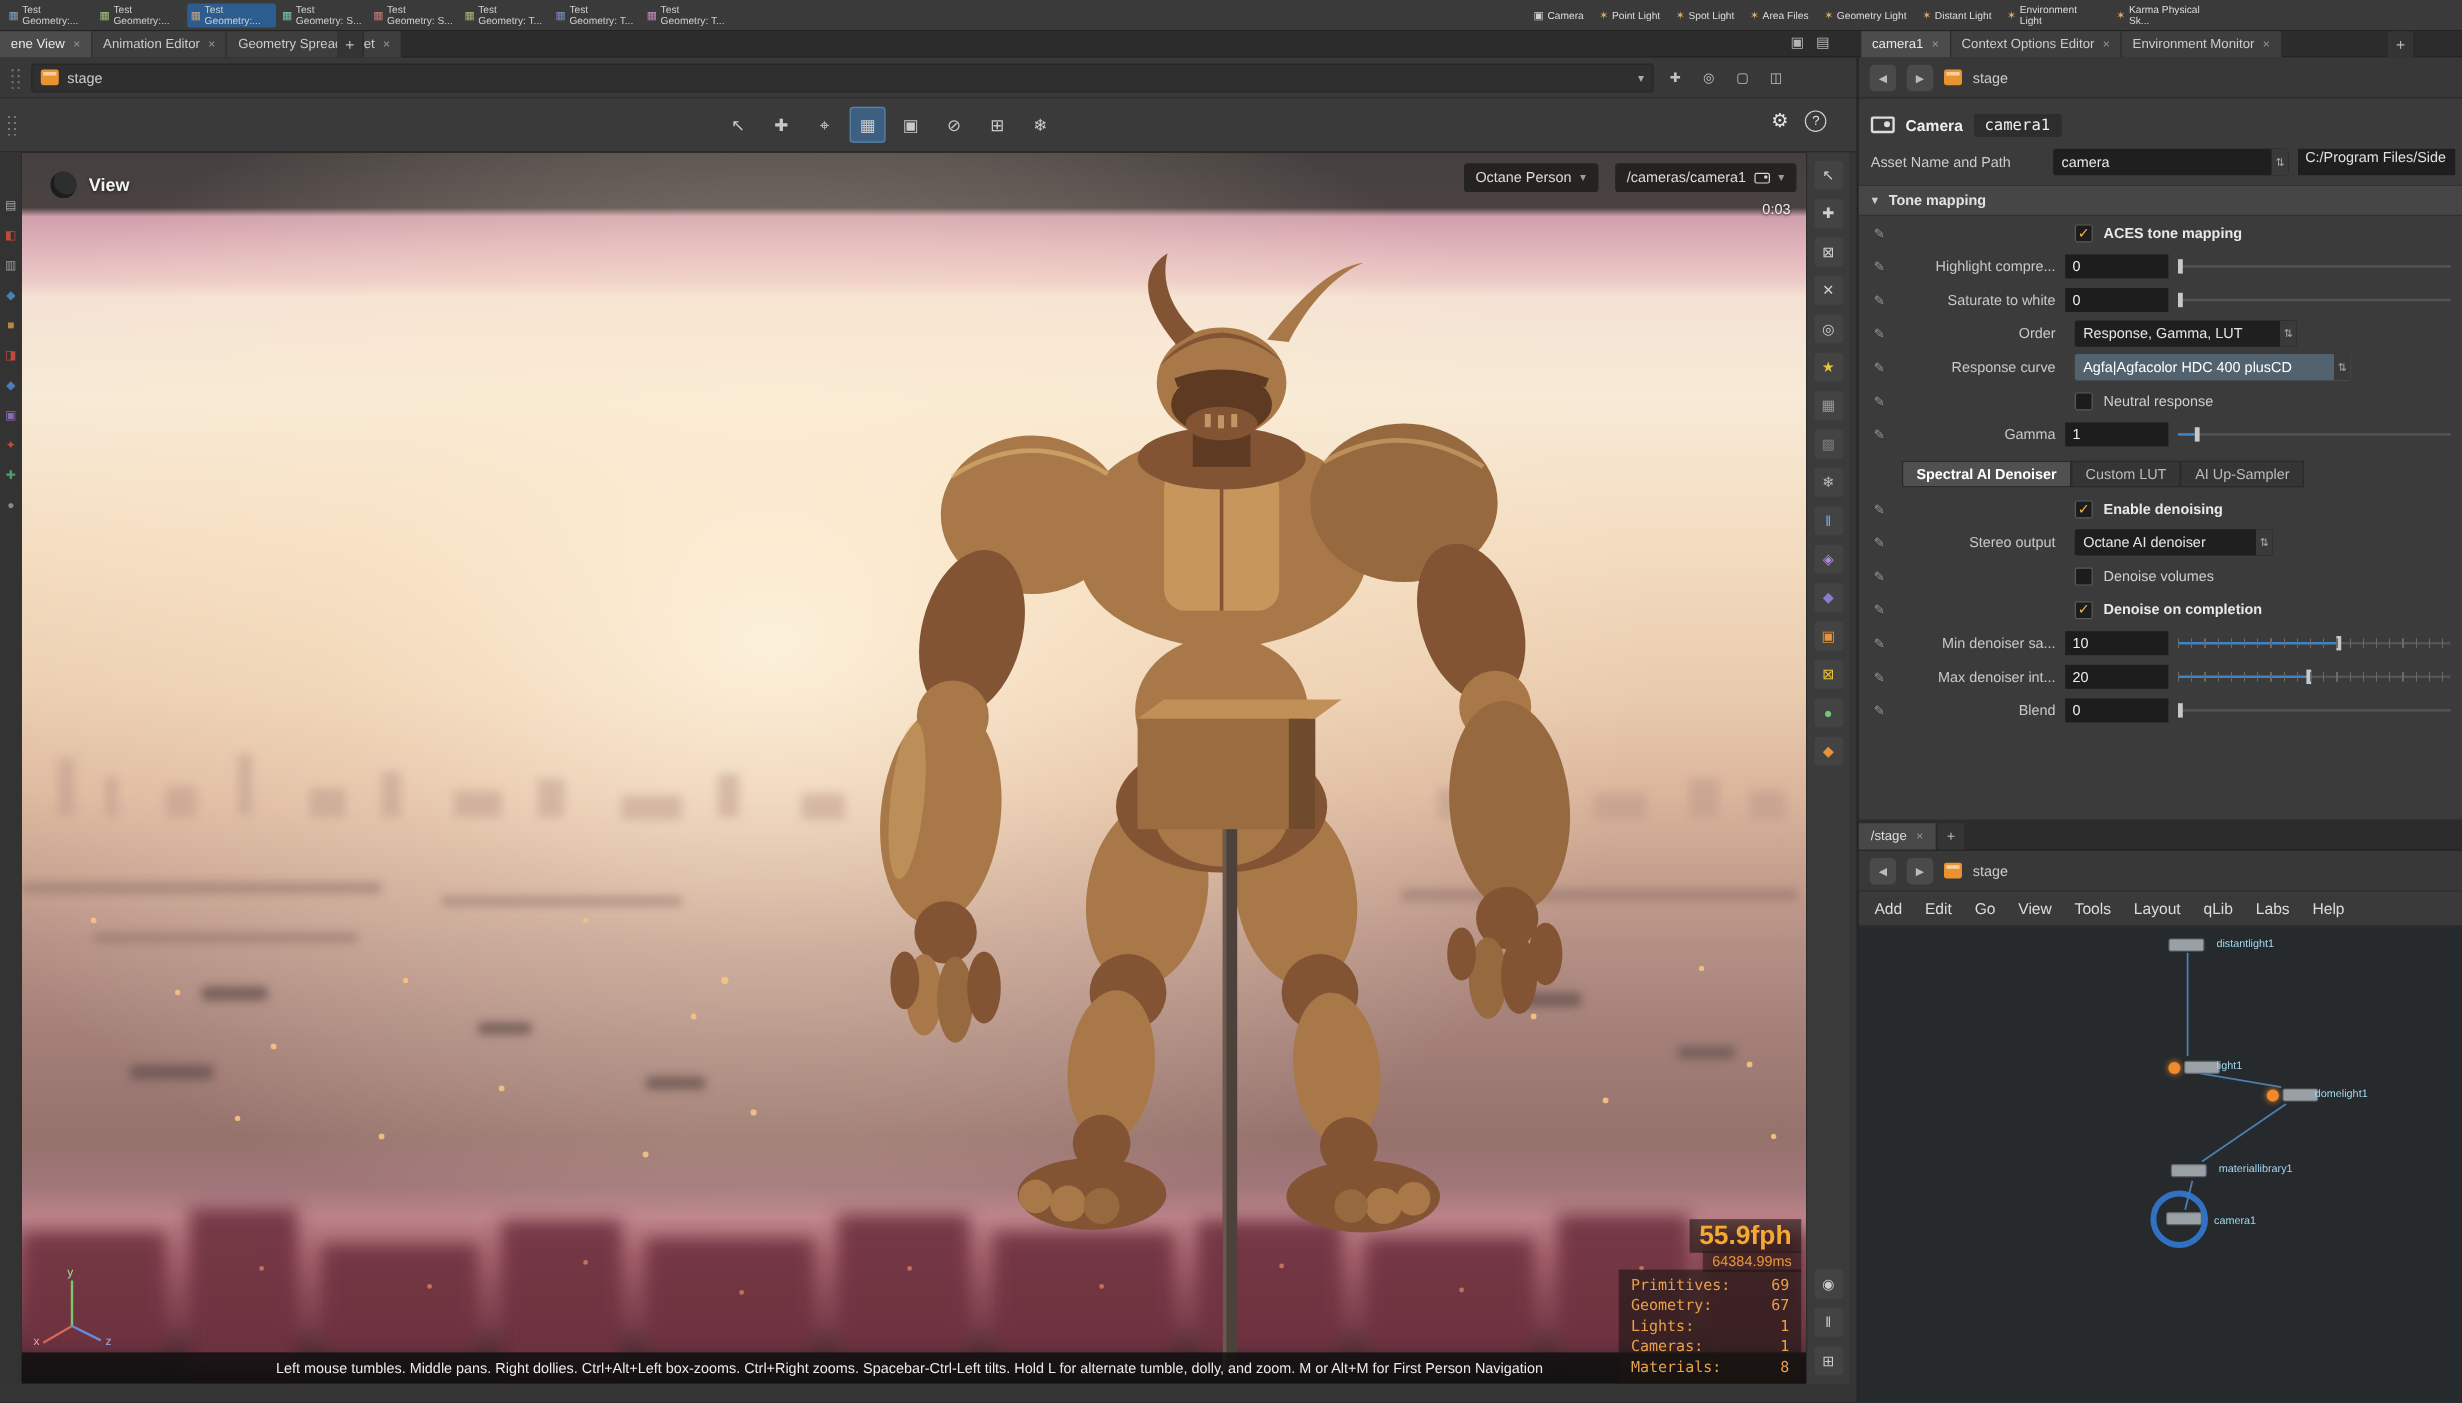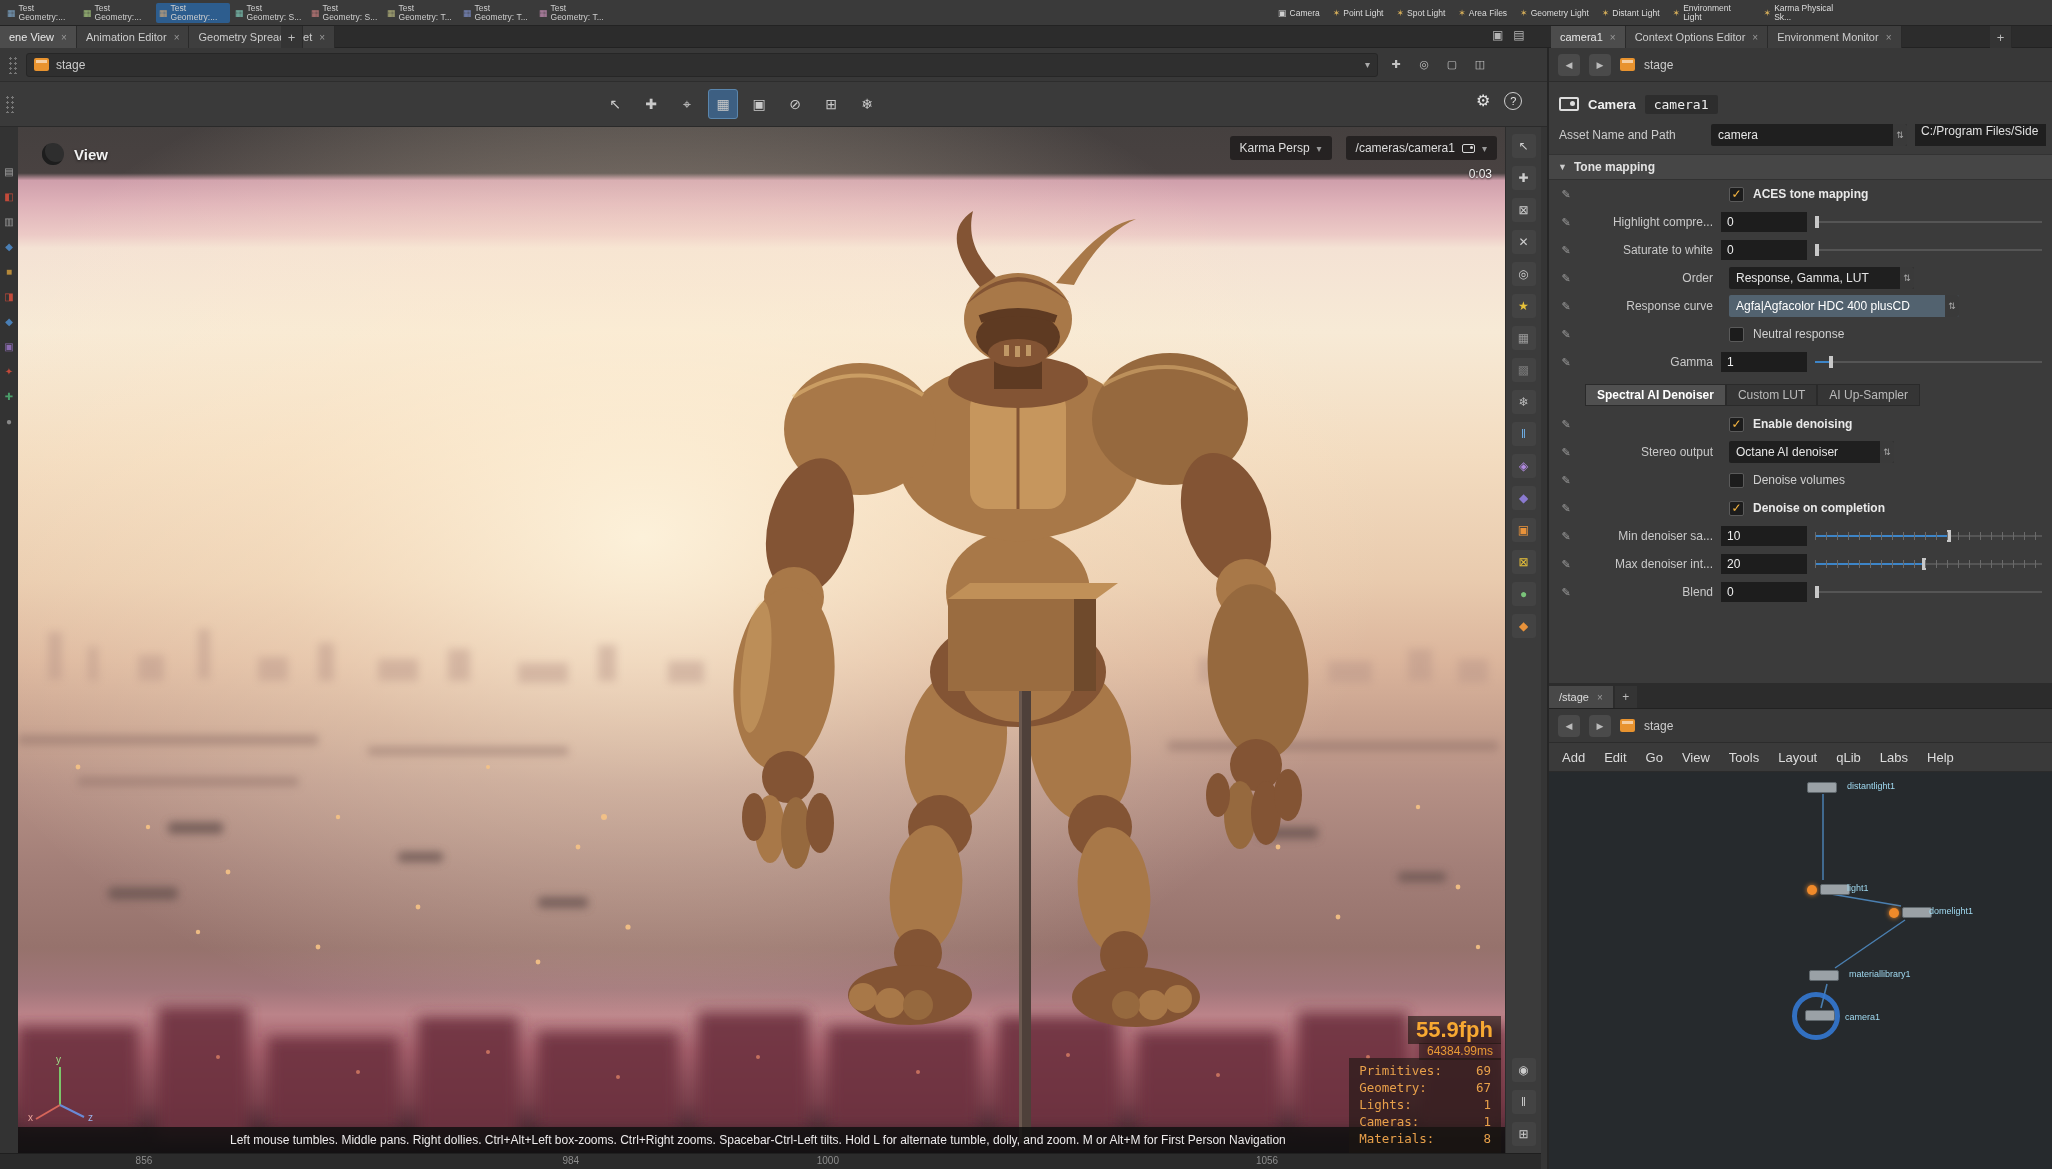--- a/index.html
+++ b/index.html
@@ -539,21 +539,21 @@
         </g>
       </svg>
 
       <div class="vp-title">
         <span class="view-menu-ic"></span>
         <span class="t">View</span>
       </div>
 
       <div class="vp-pills">
         <div class="pill">
-          <span>Karma Persp</span>
+          <span>Octane Person</span>
           <span class="caret">▾</span>
         </div>
         <div class="pill">
           <span>/cameras/camera1</span>
           <span class="cam-mini"></span>
           <span class="caret">▾</span>
         </div>
       </div>
       <div class="vp-time">0:03</div>
 
@@ -642,30 +642,20 @@
       <div style="display:flex;flex-direction:column;gap:8px;align-items:center;">
 
           <span class="rs-ic" style="color: rgb(204, 204, 204);">◉</span>
 
           <span class="rs-ic" style="color: rgb(204, 204, 204);">‖</span>
 
           <span class="rs-ic" style="color: rgb(204, 204, 204);">⊞</span>
         </div>
     </div>
 
-    <div class="bottom-strip">
-
-        <span class="btick" style="left: 8.8%;">856</span>
-
-        <span class="btick" style="left: 36.5%;">984</span>
-
-        <span class="btick" style="left: 53%;">1000</span>
-
-        <span class="btick" style="left: 81.5%;">1056</span>
-      </div>
   </div>
 
   <div class="right-col">
 
     <div class="rp-nav">
       <span class="nav-btn">◀</span>
       <span class="nav-btn">▶</span>
       <span class="stage-ic"></span>
       <span>stage</span>
     </div>

